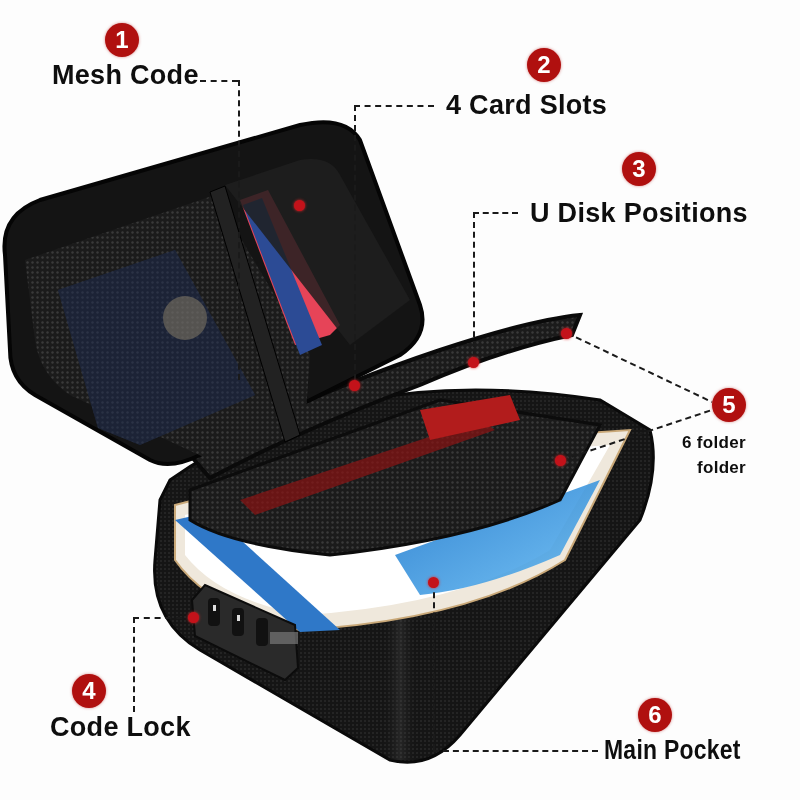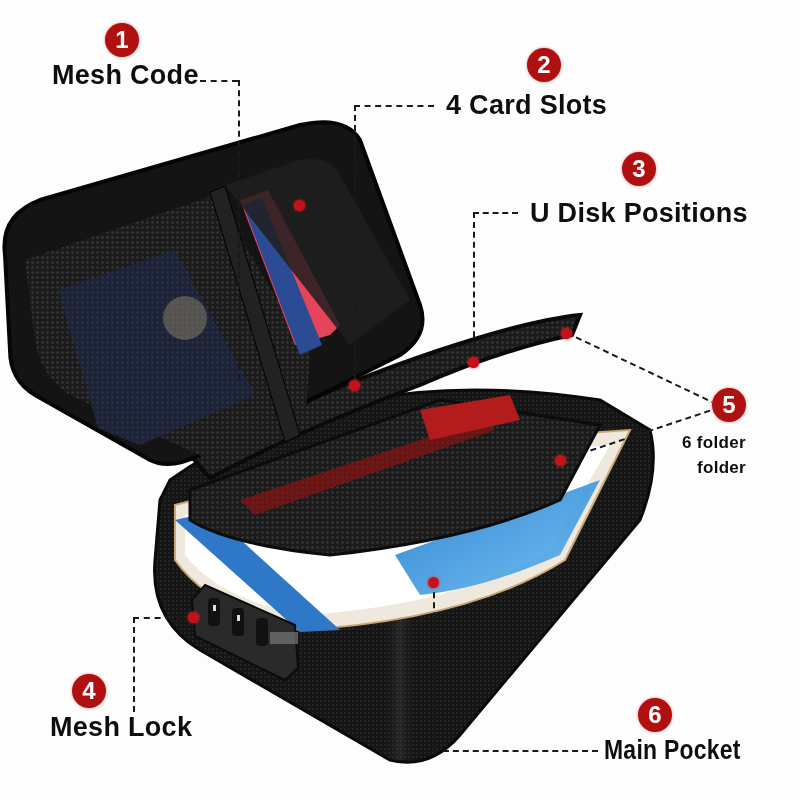--- a/index.html
+++ b/index.html
@@ -120,17 +120,17 @@
   <div class="label" style="left:446px; top:90px;">4 Card Slots</div>
 
   <div class="badge" style="left:622px; top:152px;">3</div>
   <div class="label" style="left:530px; top:198px;">U Disk Positions</div>
 
   <div class="badge" style="left:712px; top:388px;">5</div>
   <div class="label small" style="left:682px; top:430px;">6 folder</div>
   <div class="label small" style="left:697px; top:455px;">folder</div>
 
   <div class="badge" style="left:72px; top:674px;">4</div>
-  <div class="label" style="left:50px; top:712px;">Mesh Lock</div>
+  <div class="label" style="left:50px; top:712px;">Code Lock</div>
 
   <div class="badge" style="left:638px; top:698px;">6</div>
   <div class="label narrow" style="left:604px; top:735px;">Main Pocket</div>
 </div>
 
 </body></html>

